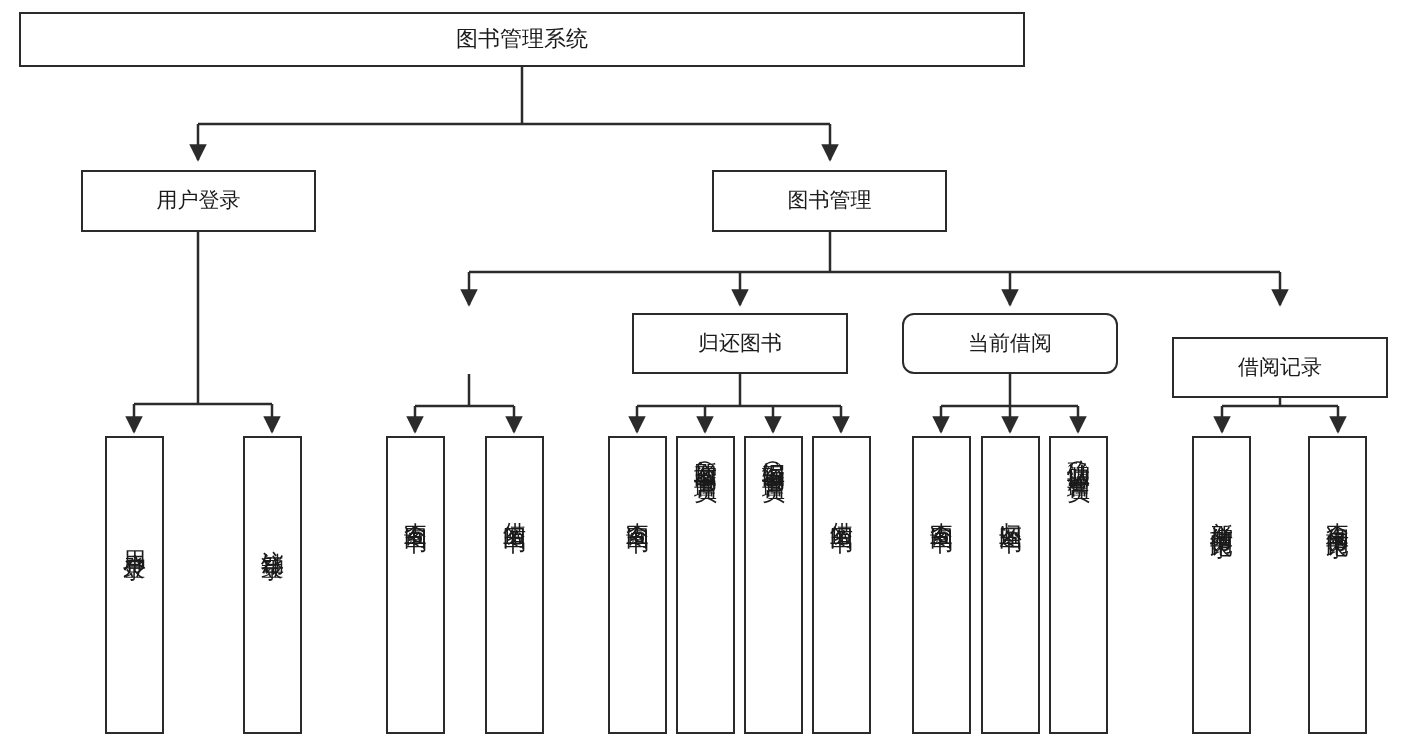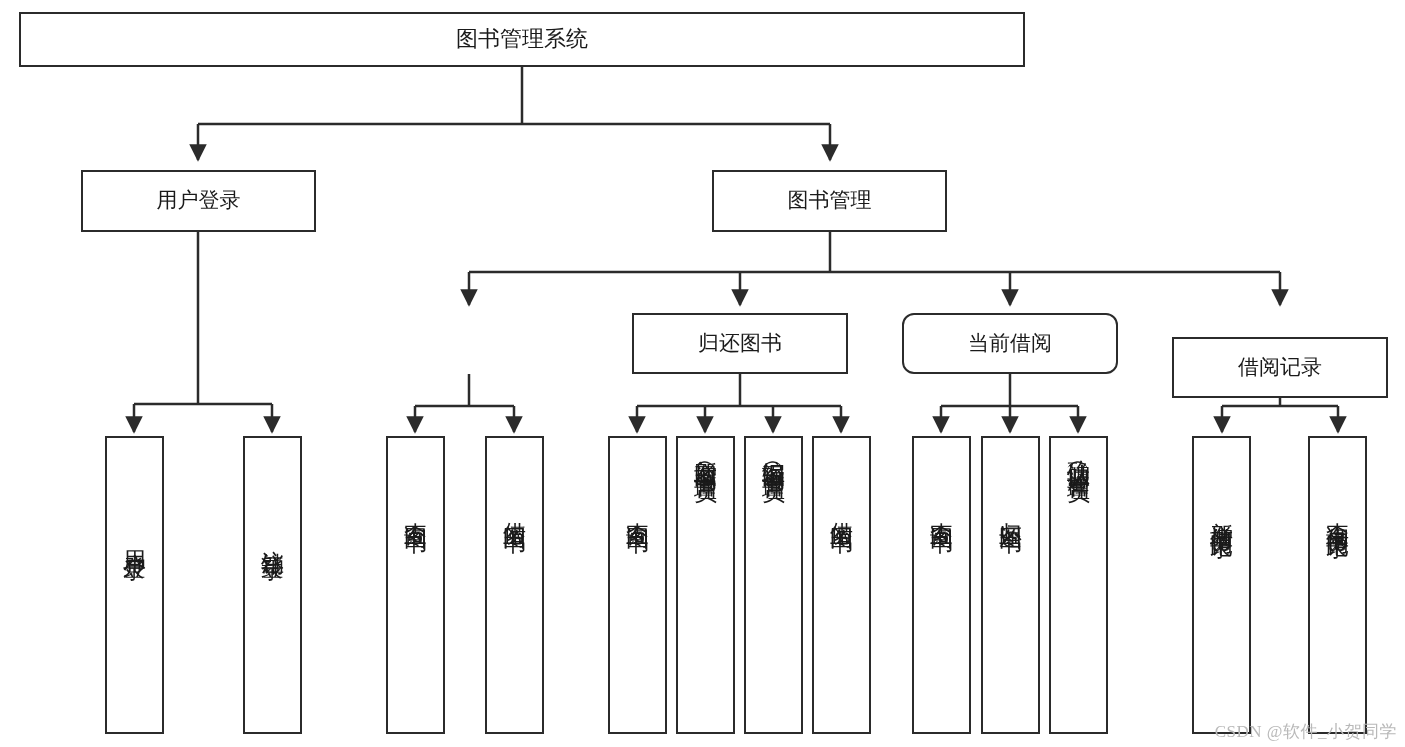--- a/index.html
+++ b/index.html
@@ -194,15 +194,14 @@
     <span class="label">确认归还（管理员）</span>
   </div>
 
   <div class="node leaf mid" style="left:1192px; top:436px; width:59px; height:298px;">
     <span class="label">新增借阅记录</span>
   </div>
   <div class="node leaf mid" style="left:1308px; top:436px; width:59px; height:298px;">
     <span class="label">查询借阅记录</span>
   </div>
 
-  <div class="watermark">CSDN @软件_小贺同学</div>
 
 </div>
 
 </body></html>

